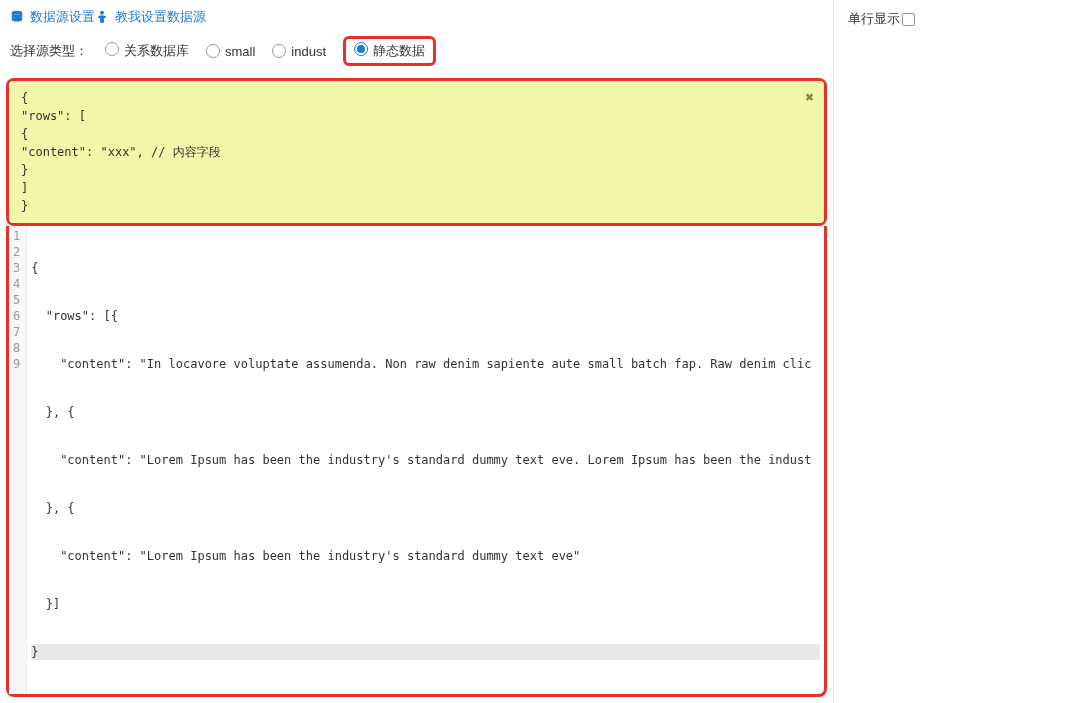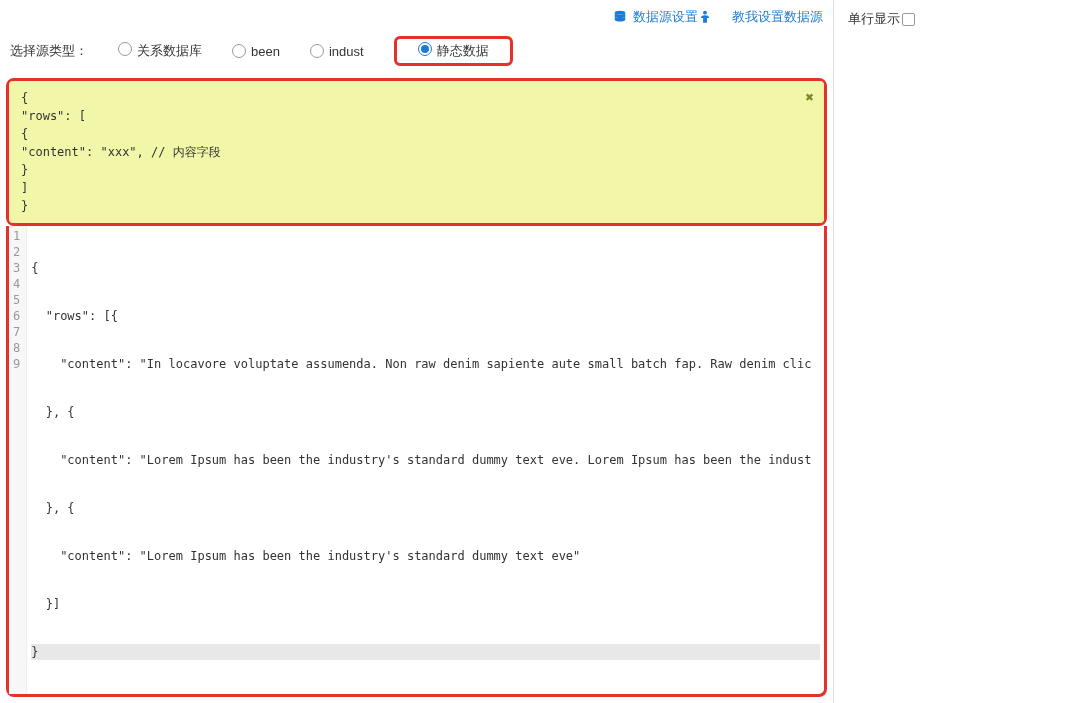--- a/index.html
+++ b/index.html
@@ -1,31 +1,31 @@
 <!DOCTYPE html>
 <html><head>
 <meta charset="utf-8">
 <style>
 * { box-sizing: border-box; margin: 0; padding: 0; }
 body { font-family: -apple-system, "Helvetica Neue", Arial, sans-serif; font-size: 13px; color: #333; background: #fff; width: 1092px; }
 .main-container { display: flex; }
 .left-panel { width: 834px; border-right: 1px solid #e0e0e0; }
 .right-panel { flex: 1; padding: 10px 14px; }
-.header { display: flex; justify-content: flex-end; align-items: center; padding: 8px 10px 6px; }
+.header { display: flex; justify-content: flex-start; align-items: center; padding: 8px 10px 6px; }
 .header-left { display: flex; align-items: center; gap: 6px; color: #1c7cd5; font-weight: 500; }
-.header-right { display: flex; align-items: center; gap: 20px; color: #1c7cd5; font-weight: 500; cursor: pointer; }
+.header-right { display: flex; align-items: center; gap: 6px; color: #1c7cd5; font-weight: 500; cursor: pointer; }
 .db-icon, .help-icon { width: 14px; height: 14px; fill: #1c7cd5; }
-.source-type-row { display: flex; align-items: center; gap: 30px; padding: 4px 10px 8px; }
+.source-type-row { display: flex; align-items: center; gap: 17px; padding: 4px 10px 8px; }
 .source-type-label { color: #333; }
 .radio-option { display: flex; align-items: flex-start; gap: 5px; cursor: pointer; }
 .radio-circle { width: 14px; height: 14px; border: 1px solid #999; border-radius: 50%; display: inline-flex; align-items: center; justify-content: center; background: #fff; }
 .radio-circle.radio-blue { border-color: #1c7cd5; }
 .radio-circle .dot { width: 8px; height: 8px; border-radius: 50%; background: #1c7cd5; display: none; }
 .radio-circle.selected .dot { display: block; }
-.highlight-static { border: 3px solid #e7302a; border-radius: 6px; padding: 3px 21px; }
+.highlight-static { border: 3px solid #e7302a; border-radius: 6px; padding: 3px 8px; }
 .hint-wrapper { margin: 4px 6px 0; border: 3px solid #e7302a; border-radius: 8px; }
 .hint-box { background: #f2f6a8; padding: 8px 12px; font-family: "Menlo", "Consolas", monospace; font-size: 12px; line-height: 1.5; position: relative; color: #333; border-radius: 4px; }
 .hint-close { position: absolute; top: 6px; right: 10px; color: #7a8a2b; font-weight: bold; font-size: 14px; cursor: pointer; }
 .editor-border { margin: 0 6px; border: 3px solid #e7302a; border-top: none; border-radius: 0 0 8px 8px; }
 .code-editor { display: flex; font-family: "Menlo", "Consolas", monospace; font-size: 12px; line-height: 16px; }
 .gutter { background: #f7f7f7; color: #999; text-align: right; padding: 2px 6px 2px 4px; user-select: none; border-right: 1px solid #eee; }
 .gutter div { height: 16px; }
 .code-lines { flex: 1; padding: 2px 4px; white-space: pre; overflow: hidden; }
 .code-lines div { height: 16px; }
 .code-lines div.hl { background: #e8e8e8; }
@@ -57,21 +57,21 @@
     </div>
 
     <div class="source-type-row">
       <span class="source-type-label">选择源类型：</span>
       <label class="radio-option">
         <span class="radio-circle"></span>
         <span>关系数据库</span>
       </label>
       <label class="radio-option">
         <span class="radio-circle"></span>
-        <span>been</span>
+        <span>small</span>
       </label>
       <label class="radio-option">
         <span class="radio-circle"></span>
         <span>indust</span>
       </label>
       <span class="highlight-static">
         <label class="radio-option">
           <span class="radio-circle radio-blue selected">
               <span class="dot"></span>
             </span>

